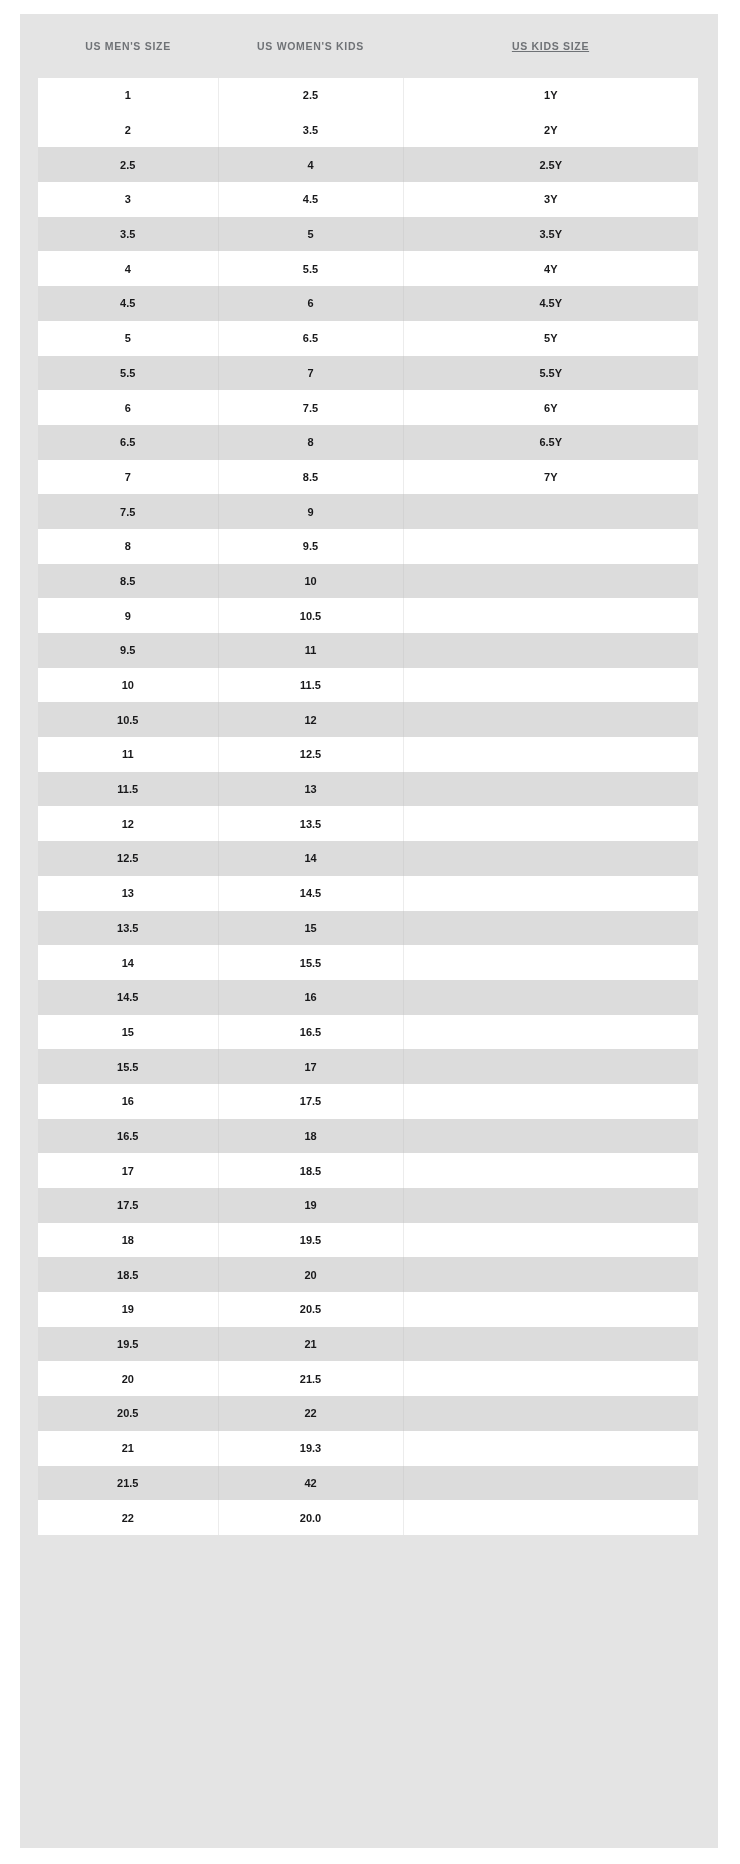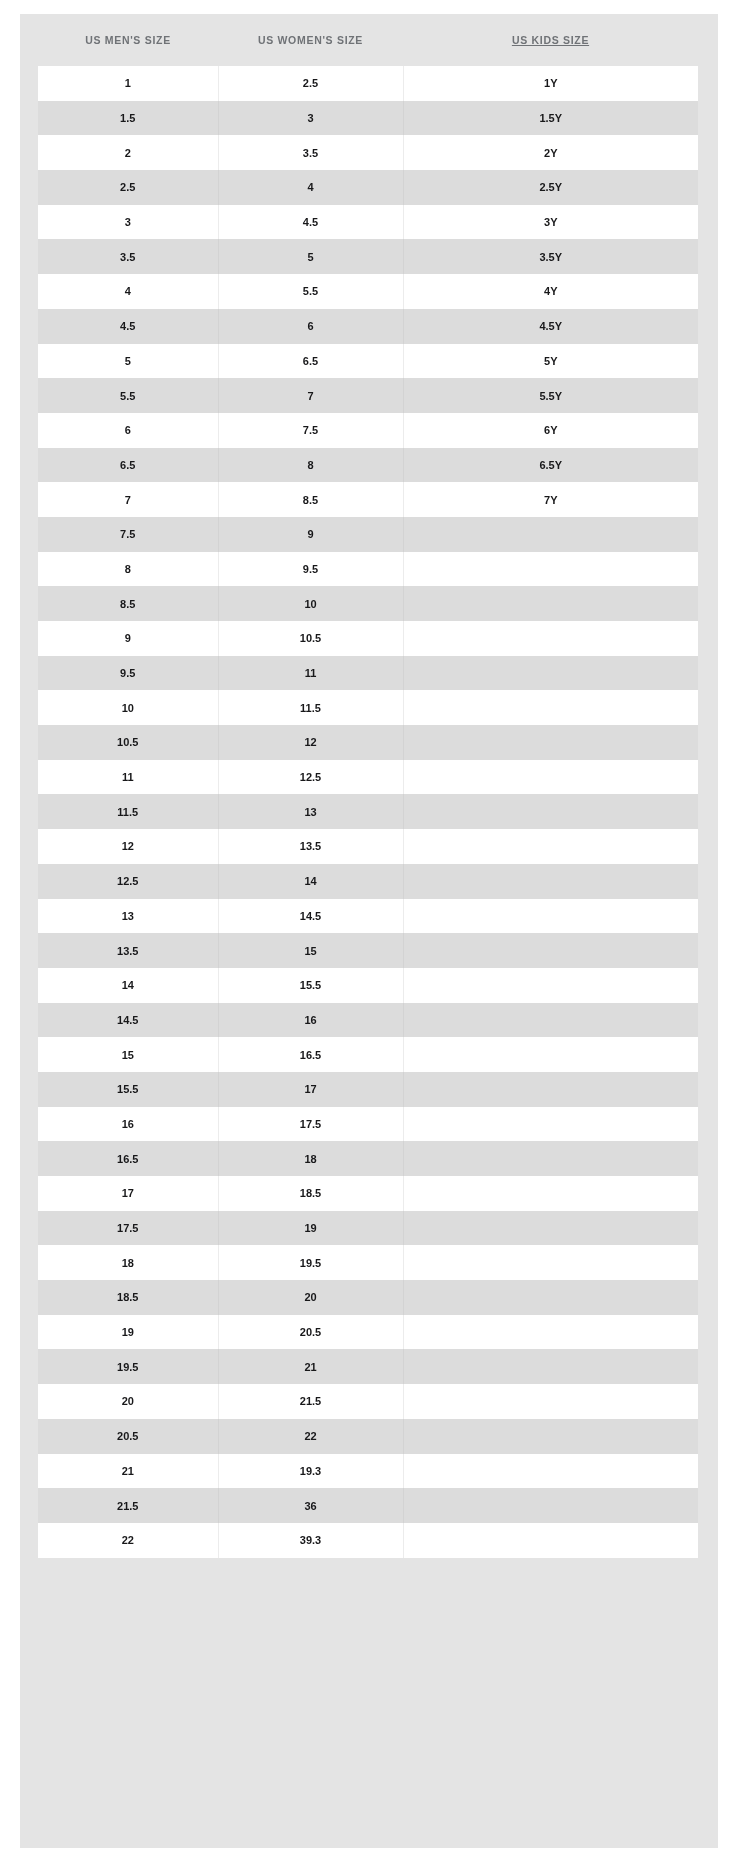--- a/index.html
+++ b/index.html
@@ -28,21 +28,21 @@
     position: absolute;
     left: 20px;
     top: 14px;
     width: 698px;
     height: 1834px;
     background: #e4e4e4;
     box-sizing: border-box;
   }
 
   .chart-header {
-    height: 52px;
+    height: 64px;
     display: flex;
     align-items: center;
     padding-left: 18px;
     box-sizing: border-box;
   }
 
   .chart-header .hcell {
     font-size: 10.5px;
     font-weight: 700;
     letter-spacing: 0.7px;
@@ -87,41 +87,36 @@
   .h-kids  { width: 295px; text-decoration: underline; }
 </style>
 </head>
 <body>
 
 <div class="page">
   <div class="chart-panel">
 
     <div class="chart-header">
       <div class="hcell h-men">US MEN'S SIZE</div>
-      <div class="hcell h-women">US WOMEN'S SIZE</div>
+      <div class="hcell h-women">US WOMEN'S KIDS</div>
       <div class="hcell h-kids">US KIDS SIZE</div>
     </div>
 
     <table class="size-table">
       <colgroup>
         <col class="col-men">
         <col class="col-women">
         <col class="col-kids">
       </colgroup>
       <tbody id="size-table-body">
           <tr class="row-odd">
             <td>1</td>
             <td>2.5</td>
             <td>1Y</td>
           </tr>
-          <tr class="row-even">
-            <td>1.5</td>
-            <td>3</td>
-            <td>1.5Y</td>
-          </tr>
           <tr class="row-odd">
             <td>2</td>
             <td>3.5</td>
             <td>2Y</td>
           </tr>
           <tr class="row-even">
             <td>2.5</td>
             <td>4</td>
             <td>2.5Y</td>
           </tr>
@@ -305,25 +300,25 @@
             <td>22</td>
             <td></td>
           </tr>
           <tr class="row-odd">
             <td>21</td>
             <td>19.3</td>
             <td></td>
           </tr>
           <tr class="row-even">
             <td>21.5</td>
-            <td>36</td>
+            <td>42</td>
             <td></td>
           </tr>
           <tr class="row-odd">
             <td>22</td>
-            <td>39.3</td>
+            <td>20.0</td>
             <td></td>
           </tr>
         </tbody>
     </table>
 
   </div>
 </div>
 
 </body></html>

